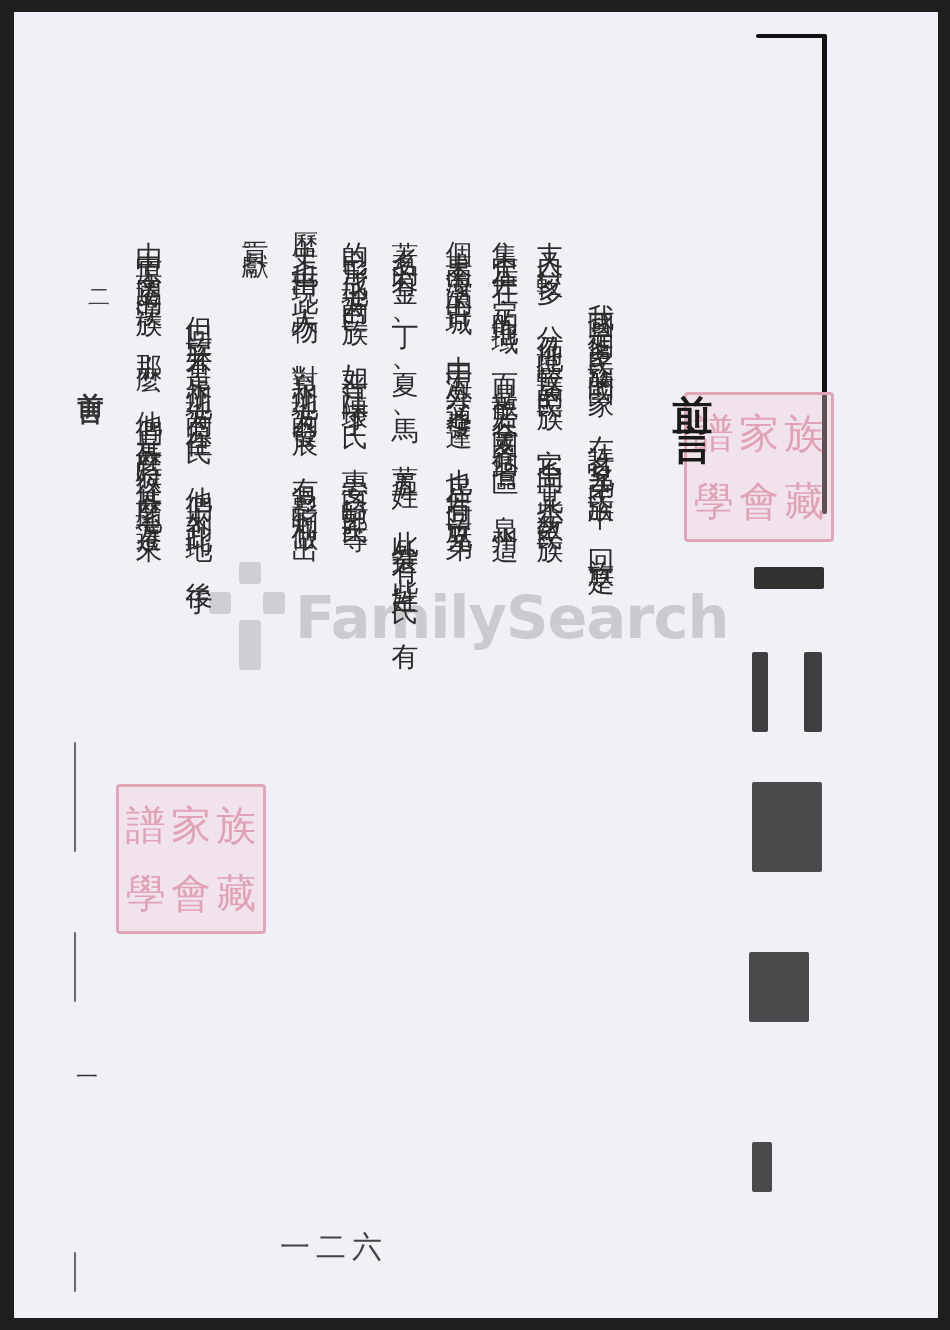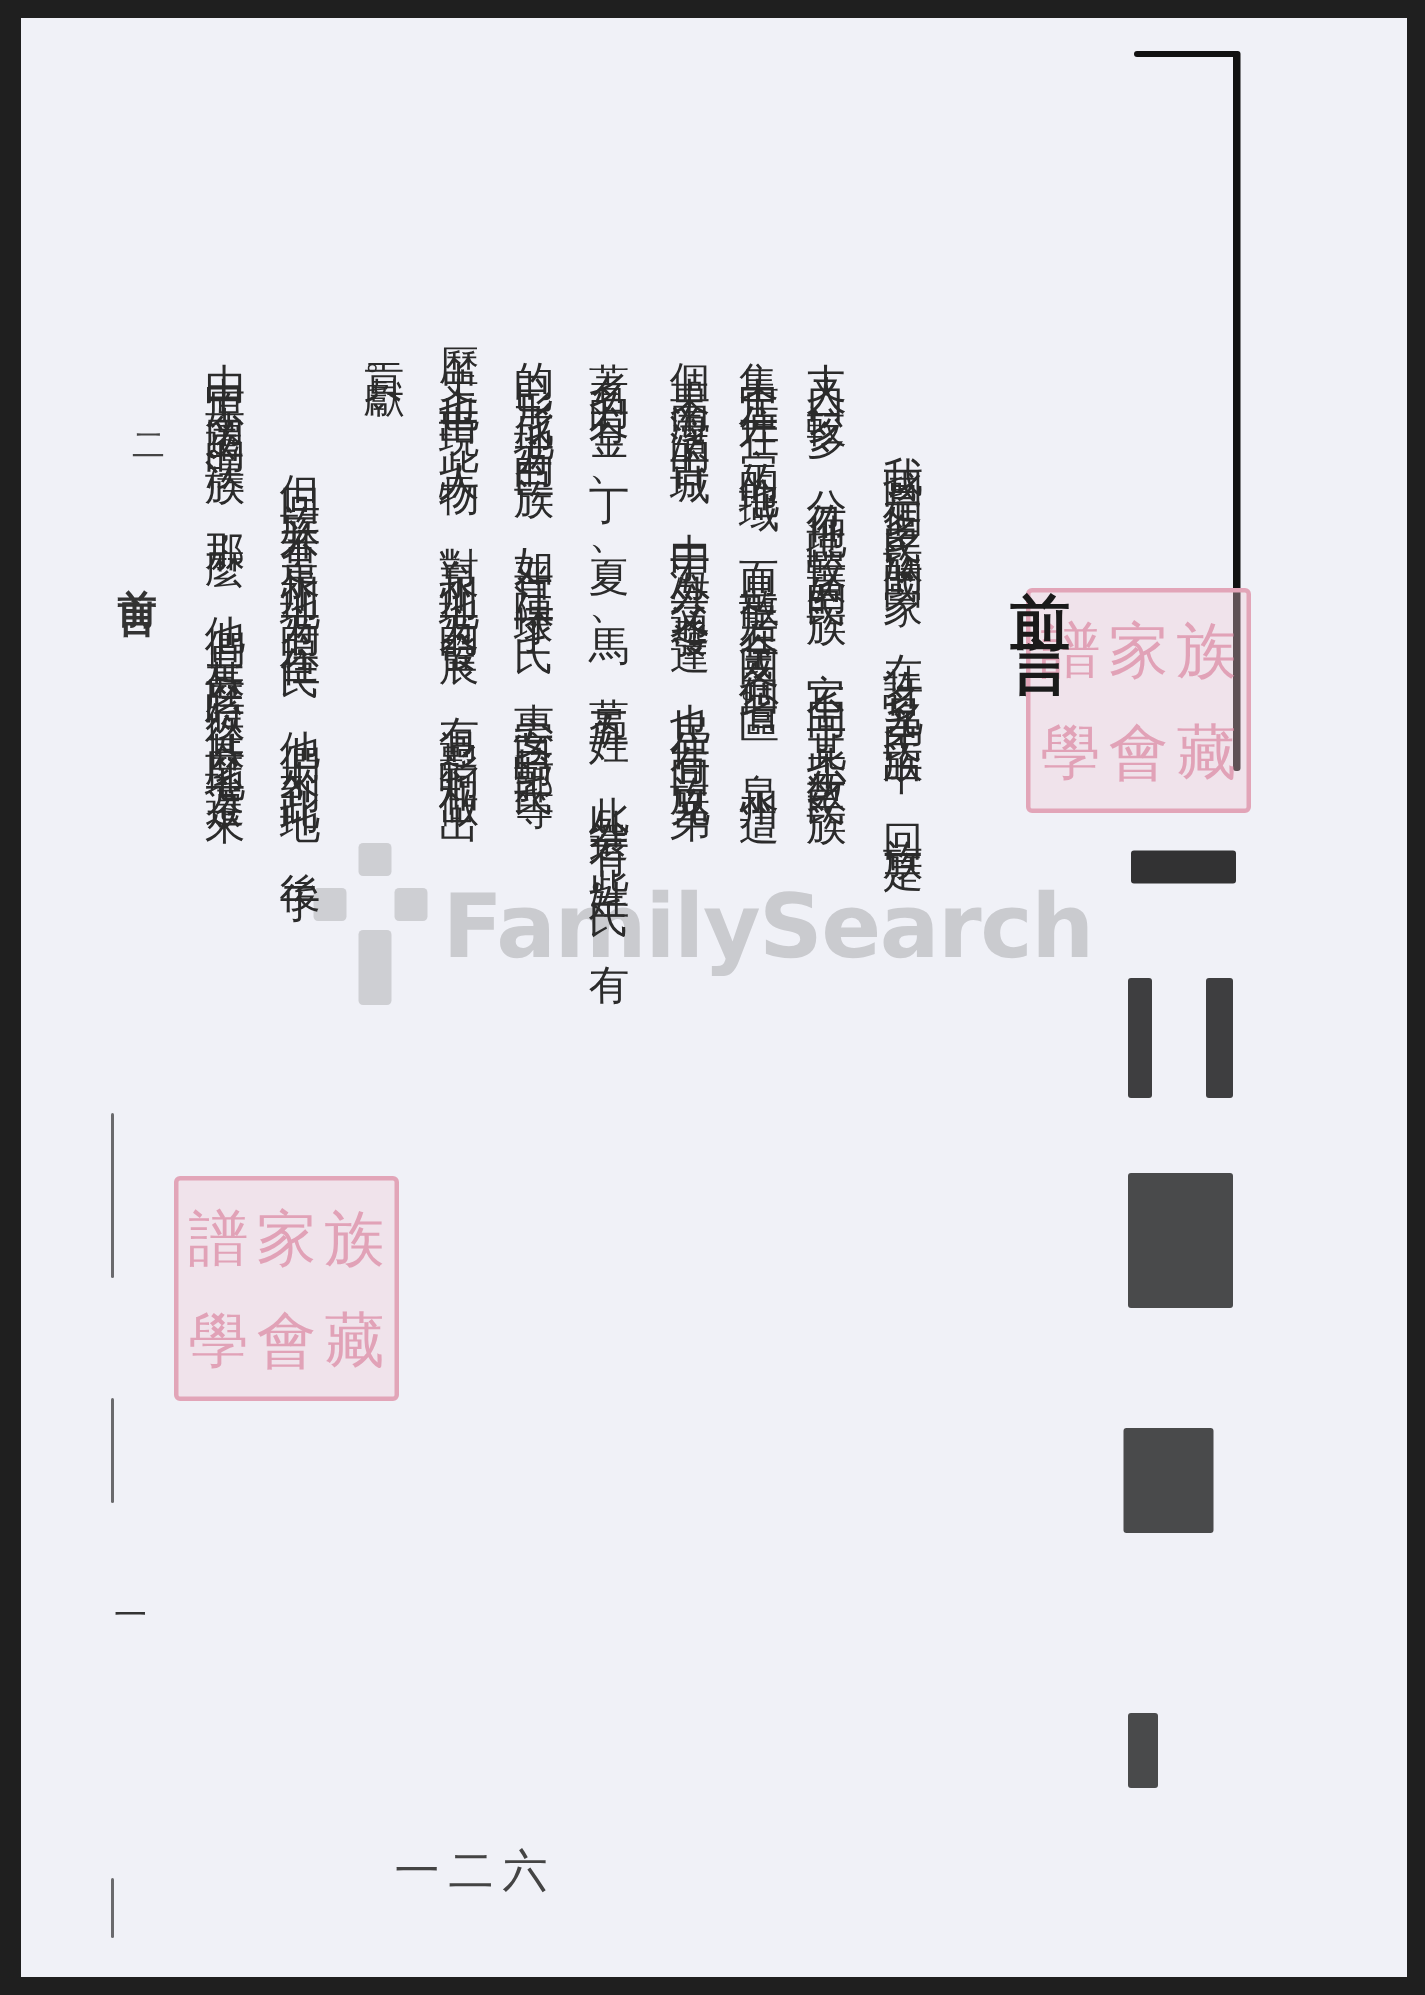--- a/index.html
+++ b/index.html
@@ -81,21 +81,21 @@
   }
   .margin-num {
     position: absolute; left: 62px; top: 1050px;
     font-size: 22px; color: #333;
   }
   .margin-top {
     position: absolute; left: 74px; top: 270px;
     font-size: 22px; color: #444;
   }
   .scribble {
-    position: absolute; left: 249px; top: 1215px;
+    position: absolute; left: 266px; top: 1215px;
     font-family: Liberation Sans, sans-serif;
     font-size: 30px; color: #444; letter-spacing: 6px;
   }
 </style>
 </head>
 <body>
 
 <div class="page">
 
   <div class="edge-mark" style="left:742px;top:22px;width:70px;height:4px;"></div>

